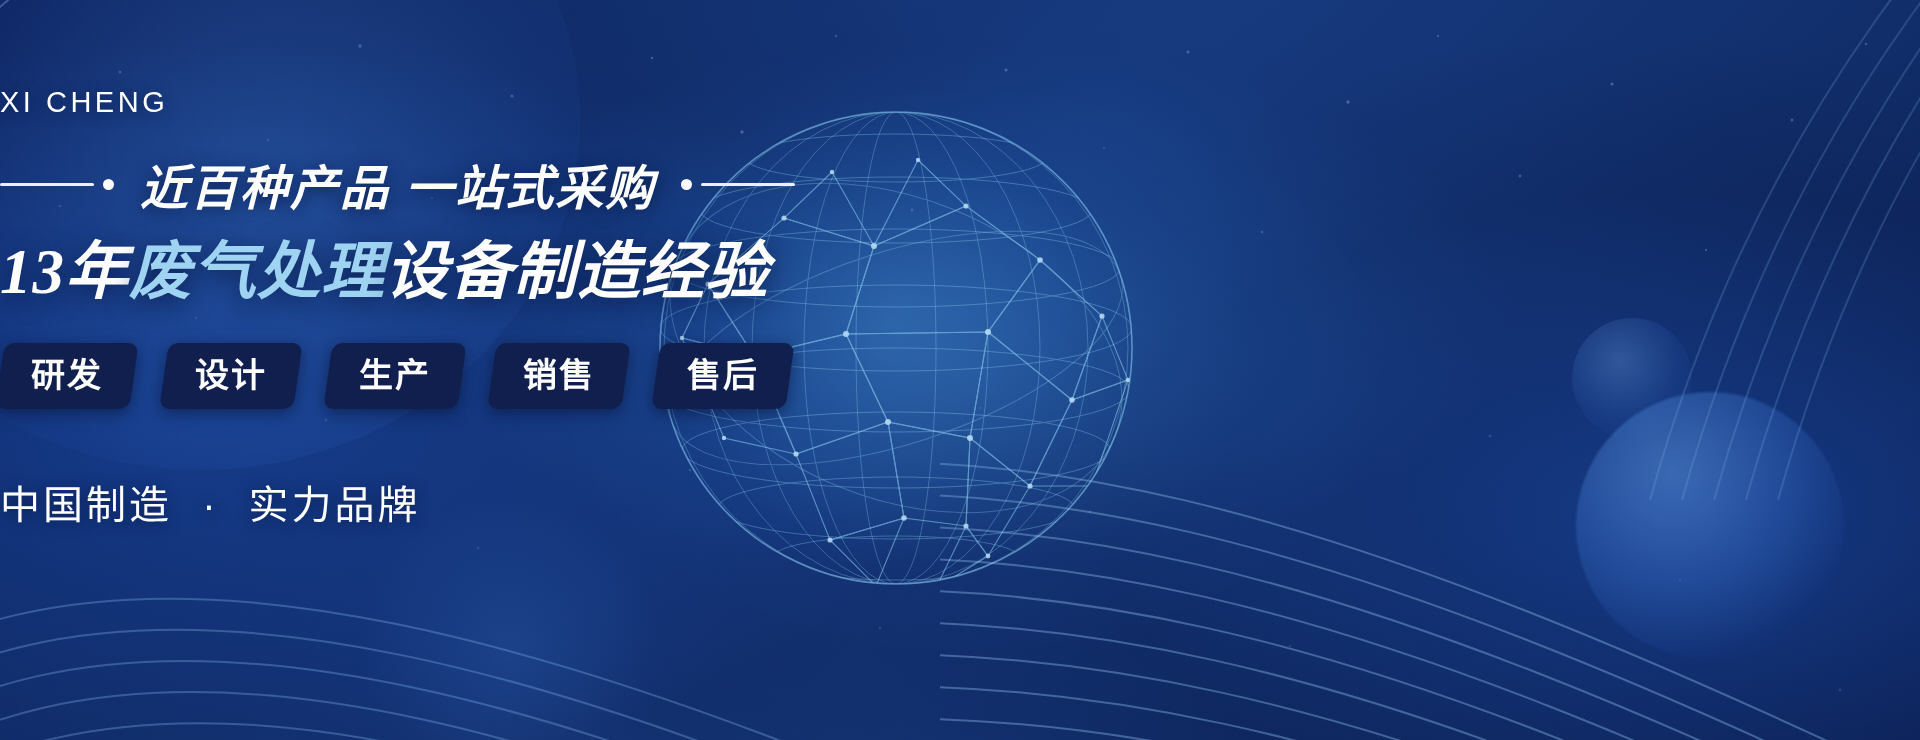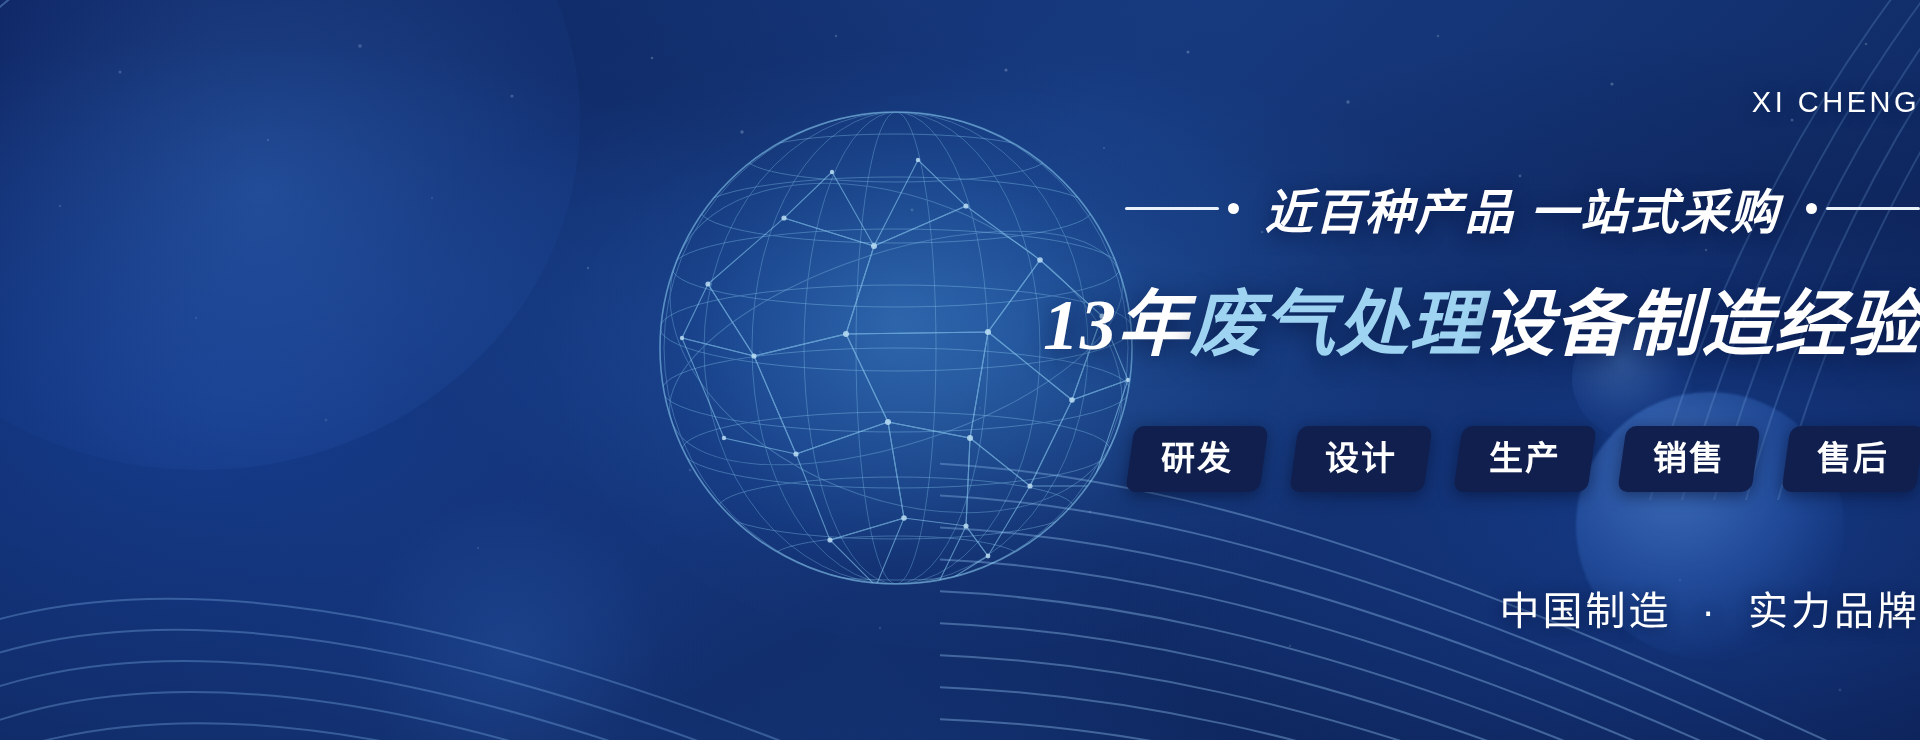--- a/index.html
+++ b/index.html
@@ -79,23 +79,22 @@
     pointer-events: none;
     opacity: .92;
   }
 
   
   .content {
     position: absolute;
     inset: 0;
     display: flex;
     flex-direction: column;
-    align-items: flex-end;
+    align-items: flex-start;
     z-index: 5;
-    gap: 24px;
   }
 
   .brand-en {
     margin-top: 86px;
     font-size: 29px;
     letter-spacing: 3.5px;
     color: #ffffff;
     font-weight: 400;
     text-shadow: 0 2px 14px rgba(10,30,80,.9);
   }
@@ -126,21 +125,21 @@
     font-weight: 700;
     color: #ffffff;
     letter-spacing: 2px;
     font-style: italic;
     text-shadow: 0 3px 18px rgba(8,24,70,.85);
     white-space: nowrap;
   }
 
   .headline {
     margin-top: 16px;
-    font-size: 72px;
+    font-size: 63px;
     font-weight: 700;
     font-style: italic;
     color: #ffffff;
     letter-spacing: 1px;
     white-space: nowrap;
     line-height: 1.16;
     text-shadow: 0 5px 26px rgba(6,20,62,.8);
   }
   .headline .num { font-family: "Liberation Serif", "DejaVu Serif", serif; font-weight: 700; }
   .headline .accent { color: #9ed3f1; }

